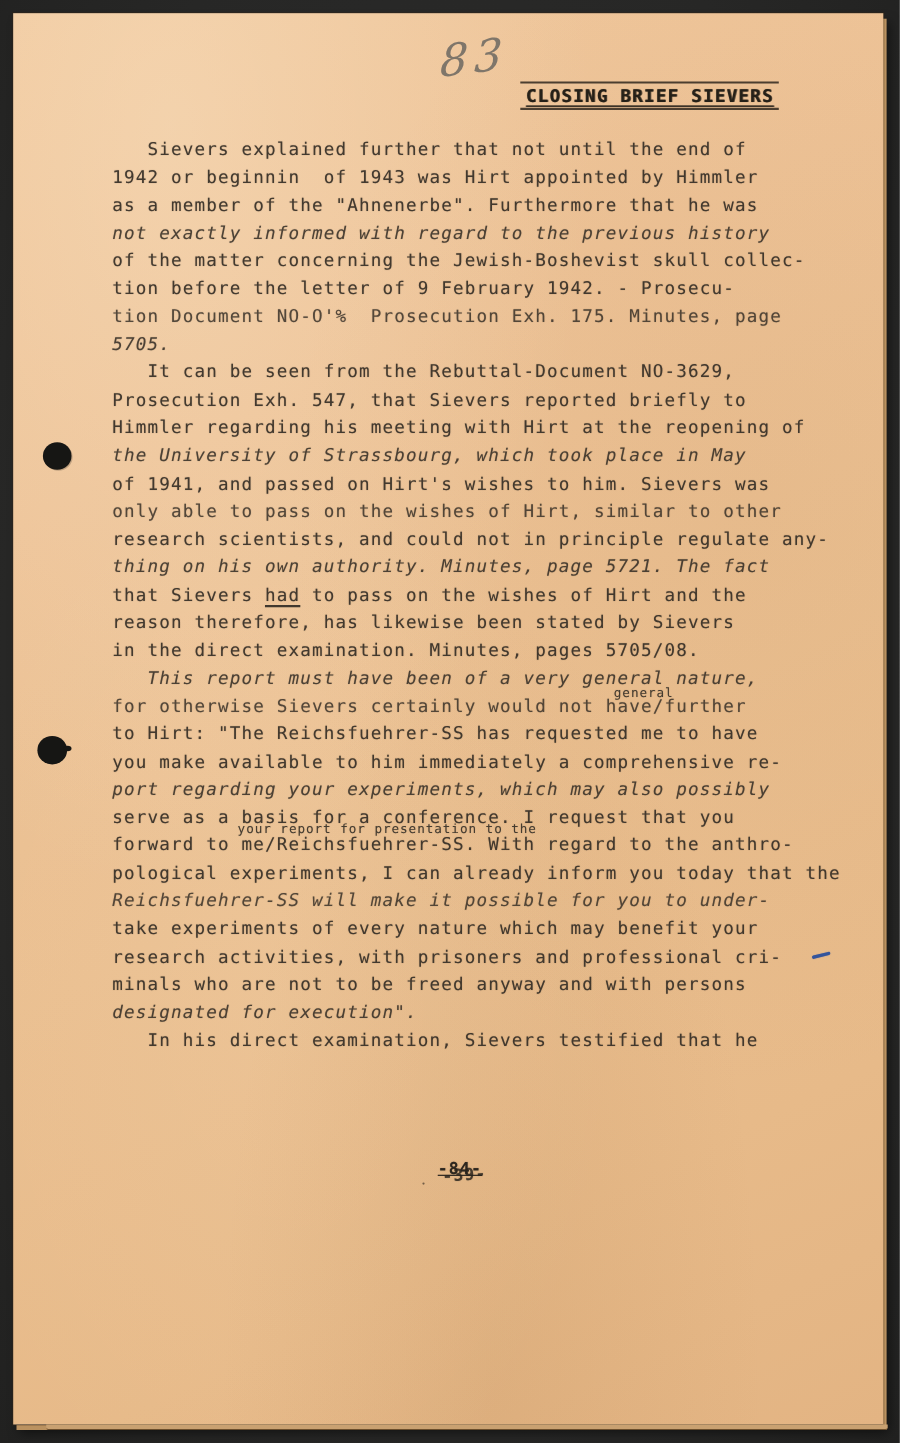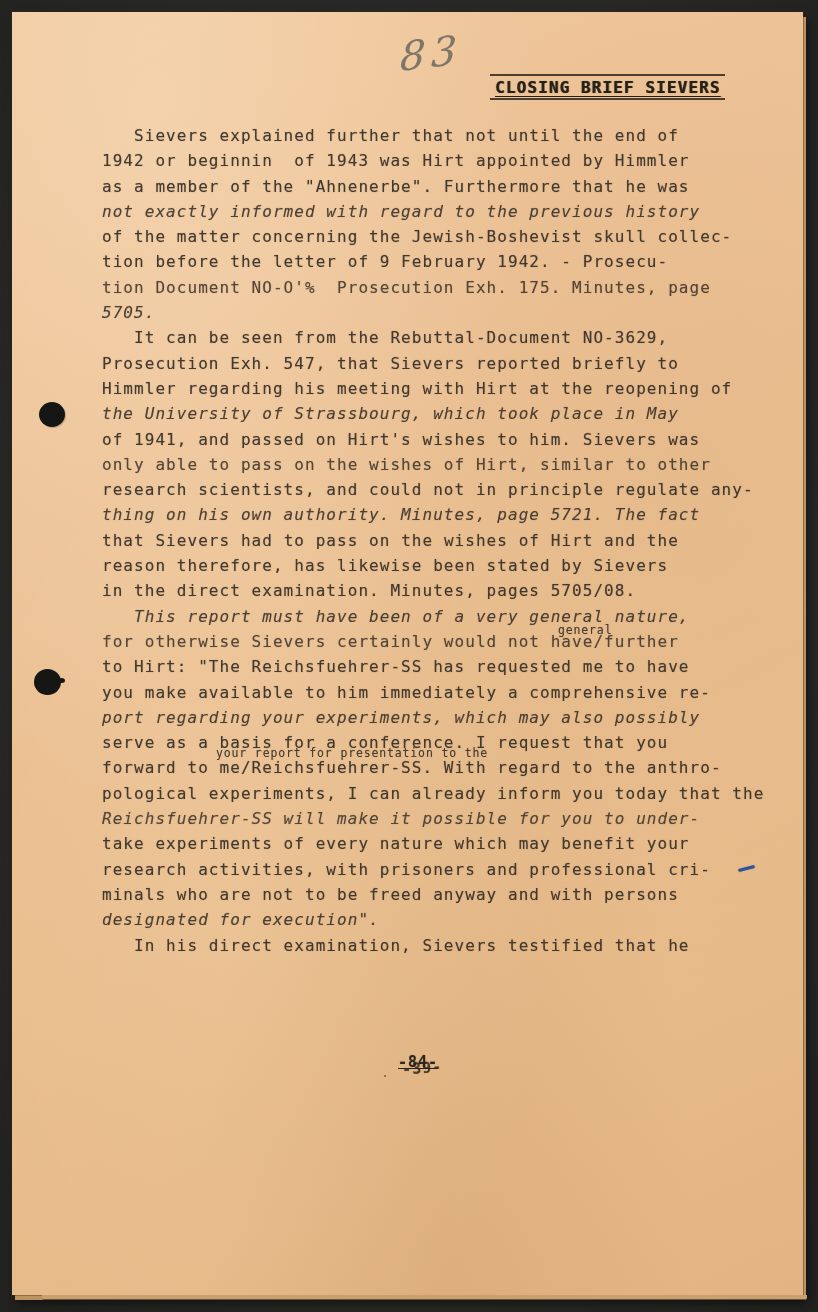--- a/index.html
+++ b/index.html
@@ -31,38 +31,38 @@
   .hole-bottom{left:22px;top:657px;width:27px;height:26px;}
   .hole-bottom::after{content:'';position:absolute;right:-4px;top:9px;width:7px;height:5px;border-radius:50%;background:#161614;}
 
   .pencil-num{
     position:absolute;left:388px;top:18px;
     font-family:"DejaVu Serif", serif;font-style:italic;
     font-size:40px;color:#7f766a;letter-spacing:6px;
     transform:rotate(-7deg) skewX(-10deg);
   }
   .header{
-    position:absolute;left:478px;top:62px;
+    position:absolute;left:461px;top:62px;
     font-size:16px;font-weight:bold;letter-spacing:1.1px;white-space:pre;
     color:rgba(34,29,22,.92);
     border-top:2px solid rgba(40,33,24,.82);
     border-bottom:2px solid rgba(40,33,24,.82);
     padding:2px 5px 1px 5px;
     text-shadow:0.8px 0 rgba(34,29,22,.65), 0 0 1px rgba(34,29,22,.4);
     text-decoration:underline;text-underline-offset:3px;text-decoration-thickness:1px;
   }
   .typed-body{
     position:absolute;left:90px;top:111px;
     font-size:16px;letter-spacing:1.05px;line-height:25.3px;white-space:pre;
     color:rgba(52,46,38,.88);
     text-shadow:0 0 1px rgba(60,52,42,.45);
   }
   .tline:nth-child(4n){opacity:.94;font-style:italic;}
   .tline:nth-child(7n){opacity:.9;}
-  .uline{text-underline-offset:4px;text-decoration-thickness:1.5px;}
+  .uline{text-decoration:underline;text-underline-offset:4px;text-decoration-thickness:1.5px;}
   .insertion{
     position:absolute;font-size:11.5px;letter-spacing:0.85px;white-space:pre;
     color:rgba(52,46,38,.85);text-shadow:0 0 0.8px rgba(60,52,42,.4);
   }
   .insert-written{left:546px;top:611px;}
   .insert-report{left:204px;top:734px;}
   .pen-dash{
     position:absolute;left:726px;top:855px;width:17px;height:3px;
     background:#33549c;border-radius:2px;transform:rotate(-14deg);
     box-shadow:0 0 1px rgba(51,84,156,.6);

